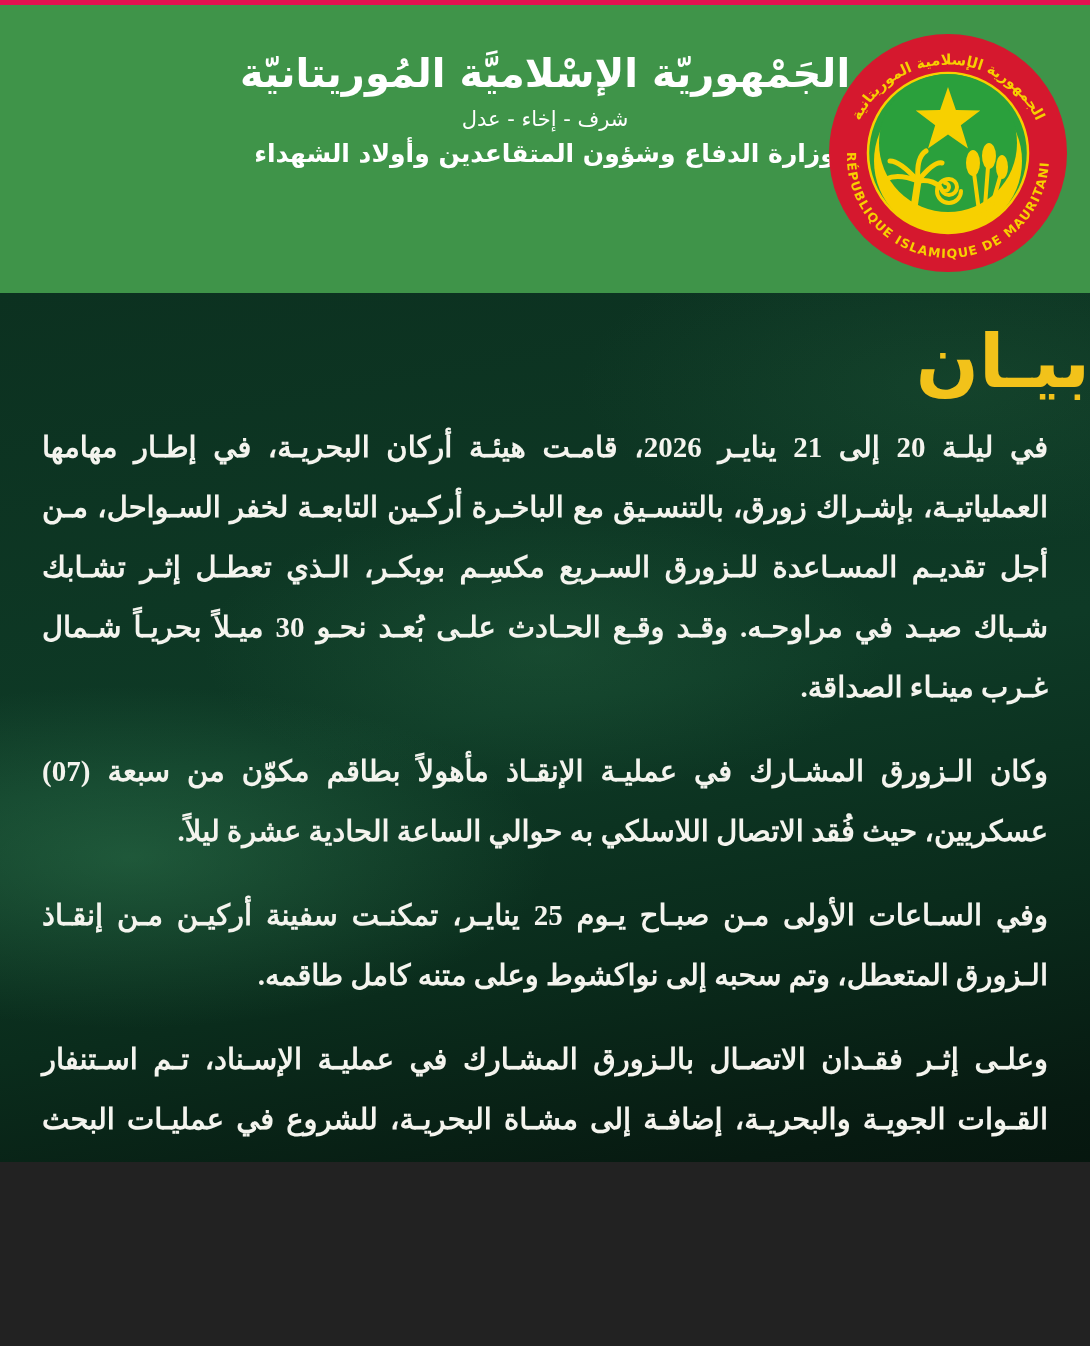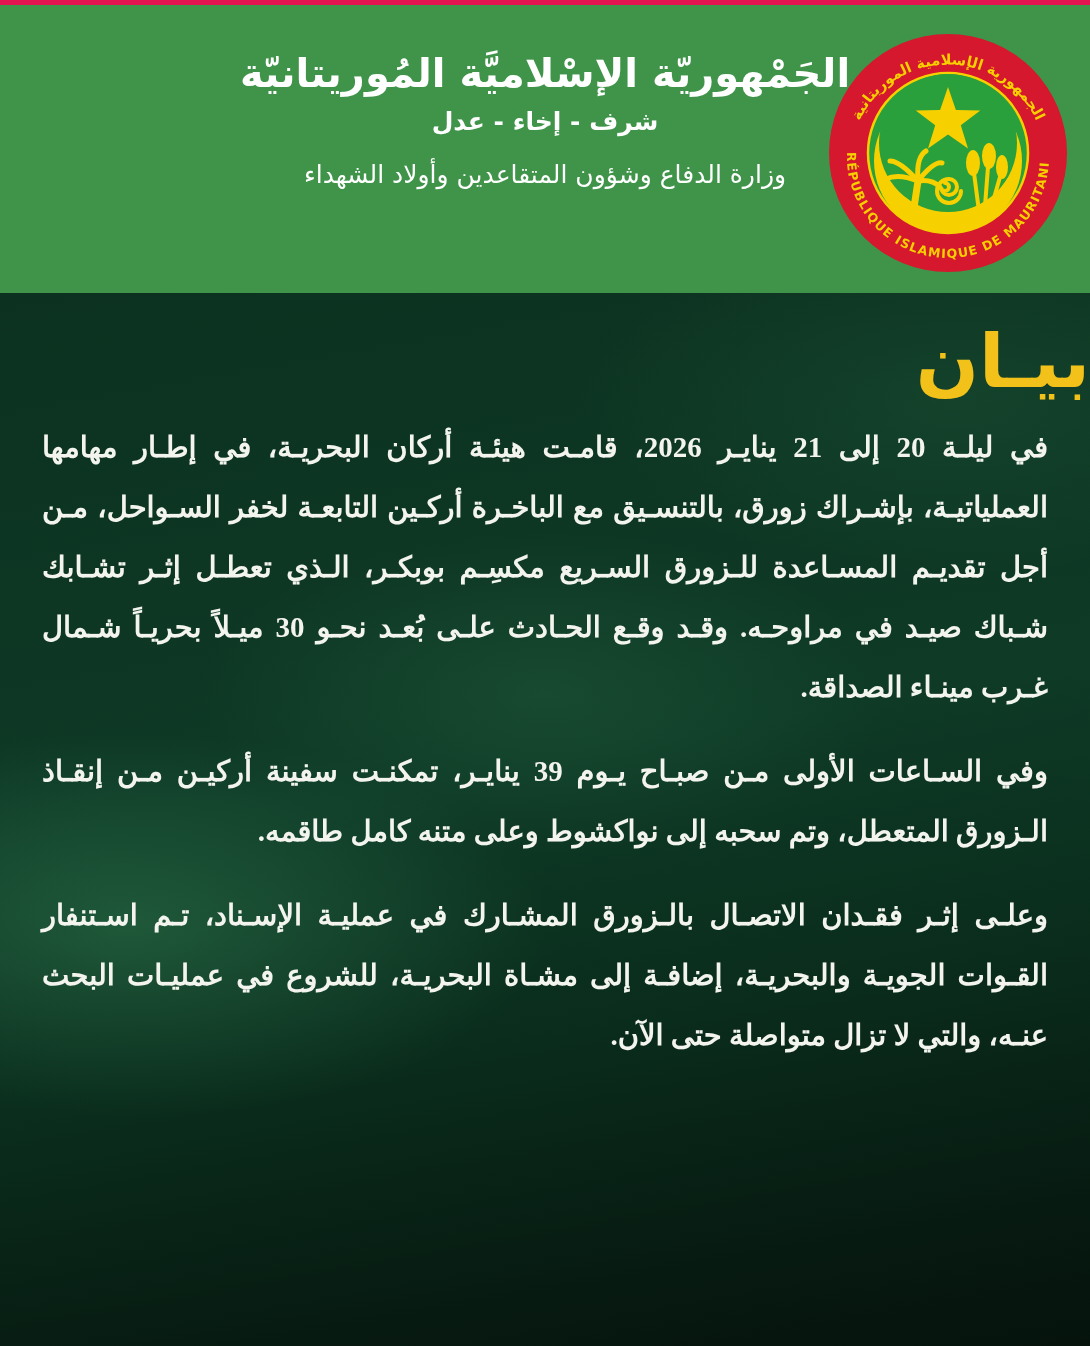--- a/index.html
+++ b/index.html
@@ -1,18 +1,18 @@
 <!DOCTYPE html>
 <html lang="ar"><head>
 <meta charset="utf-8">
 <style>
   html,body{margin:0;padding:0;background:#222;}
   .page{
     position:relative;
-    width:1090px;height:1346px;
+    width:1090px;height:1162px;
     margin:0 auto;
     overflow:hidden;
     font-family:"DejaVu Sans",sans-serif;
     display:flex;flex-direction:column;
   }
   .strip{width:100%;background:#e31250;flex:0 0 auto;}
   .strip.top{height:5px;}
 
   
   .header{
@@ -22,24 +22,24 @@
   }
   .header-textblock{
     position:absolute;left:0;right:0;top:44px;
     text-align:center;color:#ffffff;
   }
   .republic-title{
     font-size:40px;font-weight:bold;line-height:1.2;
     direction:rtl;
   }
   .motto{
-    font-size:25px;font-weight:bold;margin-top:10px;direction:rtl;
+    font-size:21px;font-weight:normal;margin-top:10px;direction:rtl;
   }
   .ministry{
-    font-size:25px;font-weight:normal;margin-top:24px;direction:rtl;
+    font-size:25px;font-weight:bold;margin-top:8px;direction:rtl;
   }
   .emblem{
     position:absolute;top:28px;right:22px;width:240px;height:240px;
   }
 
   
   .body{
     position:relative;flex:1 1 auto;
     display:flex;flex-direction:column;
     background:
@@ -137,19 +137,20 @@
         </text>
       </svg>
     </div>
   </div>
 
   <div class="body">
     <div class="statement-title">بيـان</div>
 
     <div class="paragraphs">
       <p lang="ar">في ليلـة 20 إلى 21 ينايـر 2026، قامـت هيئـة أركان البحريـة، في إطـار مهامها العملياتيـة، بإشـراك زورق، بالتنسـيق مع الباخـرة أركـين التابعـة لخفر السـواحل، مـن أجل تقديـم المسـاعدة للـزورق السـريع مكسِـم بوبكـر، الـذي تعطـل إثـر تشـابك شـباك صيـد في مراوحـه. وقـد وقـع الحـادث علـى بُعـد نحـو 30 ميـلاً بحريـاً شـمال غـرب مينـاء الصداقة.</p>
-      <p lang="ar">وفي السـاعات الأولى مـن صبـاح يـوم 39 ينايـر، تمكنـت سفينة أركيـن مـن إنقـاذ الـزورق المتعطل، وتم سحبه إلى نواكشوط وعلى متنه كامل طاقمه.</p>
+      <p lang="ar">وكان الـزورق المشـارك في عمليـة الإنقـاذ مأهولاً بطاقم مكوّن من سبعة (07) عسكريين، حيث فُقد الاتصال اللاسلكي به حوالي الساعة الحادية عشرة ليلاً.</p>
+      <p lang="ar">وفي السـاعات الأولى مـن صبـاح يـوم 25 ينايـر، تمكنـت سفينة أركيـن مـن إنقـاذ الـزورق المتعطل، وتم سحبه إلى نواكشوط وعلى متنه كامل طاقمه.</p>
       <p lang="ar">وعلـى إثـر فقـدان الاتصـال بالـزورق المشـارك في عمليـة الإسـناد، تـم اسـتنفار القـوات الجويـة والبحريـة، إضافـة إلى مشـاة البحريـة، للشروع في عمليـات البحث عنـه، والتي لا تزال متواصلة حتى الآن.</p>
     </div>
 
   </div>
 
 </div>
 
 </body></html>

